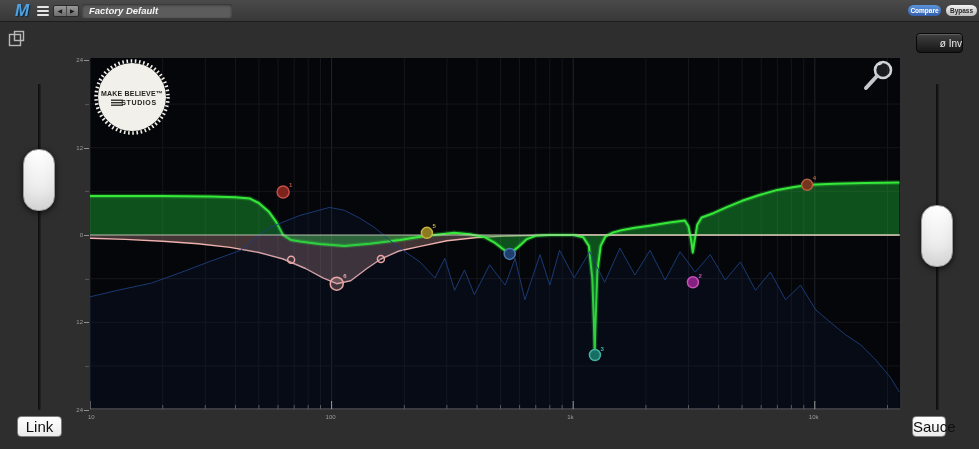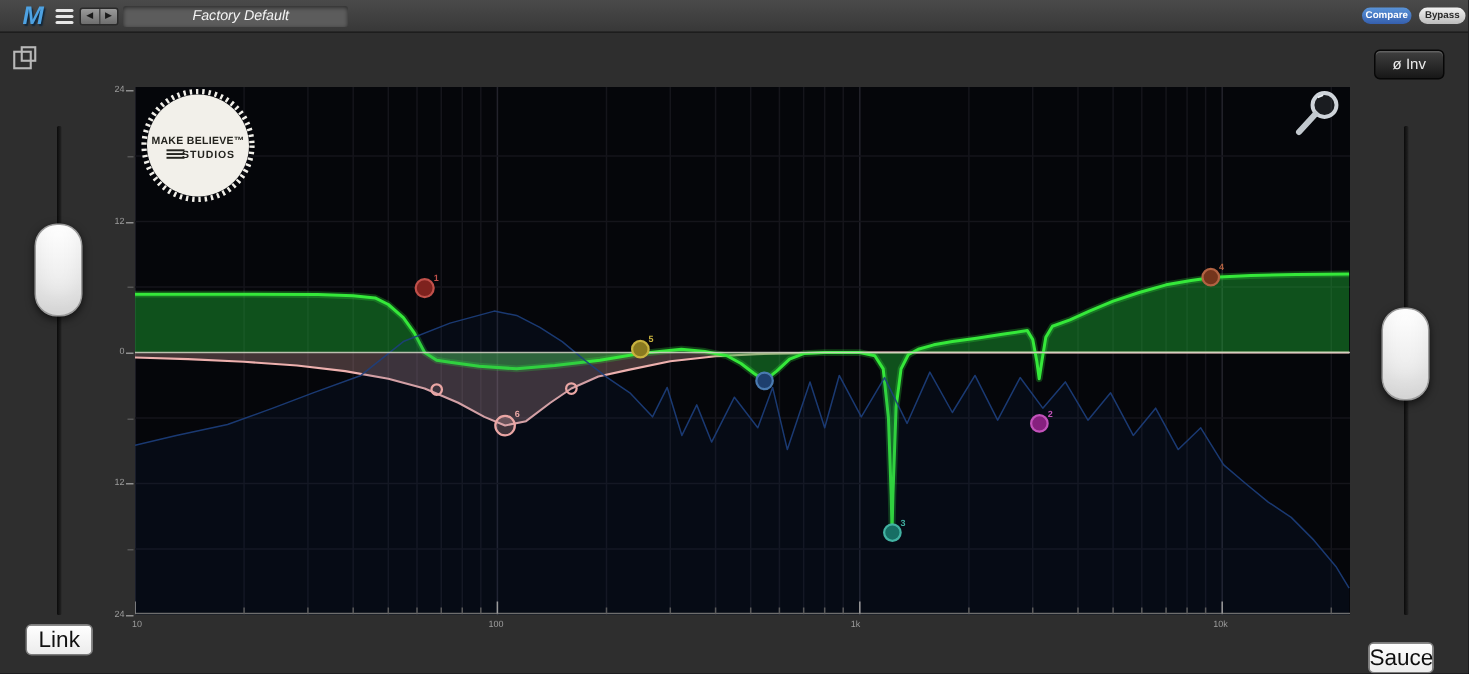--- a/index.html
+++ b/index.html
@@ -14,47 +14,47 @@
             color:#4ea2e2; text-shadow:1px 1px 1px #10263a; }
   .hamburger { position:absolute; left:37px; top:6px; width:12px; height:10px;
                display:flex; flex-direction:column; justify-content:space-between; }
   .hamburger span { display:block; height:2px; background:#e6e6e6; border-radius:1px; }
   .navgroup { position:absolute; left:53px; top:5px; width:26px; height:12px; display:flex;
               background:linear-gradient(#9a9a9a,#6e6e6e); border-radius:2px; border:1px solid #2a2a2a; overflow:hidden; }
   .navbtn { flex:1; font-size:6px; line-height:10px; text-align:center; color:#1a1a1a; cursor:default; }
   .navbtn:first-child { border-right:1px solid #4a4a4a; }
   .preset { position:absolute; left:82px; top:4px; width:150px; height:14px; background:#5c5c5c;
             border-radius:2px; box-shadow:inset 0 1px 3px rgba(0,0,0,.55); color:#f4f4f4;
-            font-size:9.5px; font-style:italic; font-weight:normal; line-height:14px; padding-left:7px;text-align:center; }
+            font-size:9.5px; font-style:italic; font-weight:bold; line-height:14px; padding-left:7px; }
   .pill { position:absolute; top:5px; height:11px; border-radius:5.5px; font-size:6.5px; font-weight:bold;
           text-align:center; line-height:11px; }
   .compare { left:908px; width:33px; background:linear-gradient(#5a94d8,#355fae); color:#fff; }
   .bypass  { left:946px; width:31px; background:linear-gradient(#f2f2f2,#bdbdbd); color:#2a2a2a; }
 
   
   .resize-icon { position:absolute; left:7px; top:30px; }
   .track { position:absolute; width:3px; background:linear-gradient(90deg,#0a0a0a,#242424);
            border-radius:1px; }
   .track-left  { left:38px; top:84px; height:326px; }
   .track-right { left:936px; top:84px; height:326px; }
   .thumb { position:absolute; width:32px; height:62px; border-radius:15px;
            background:linear-gradient(#ffffff,#e3e3e3);
            border:1px solid #9a9a9a; box-shadow:0 2px 6px rgba(0,0,0,.65), inset 0 -10px 14px rgba(0,0,0,.07); }
   .thumb-left  { left:23px; top:149px; }
   .thumb-right { left:921px; top:205px; }
 
   .btn-inv { position:absolute; left:916px; top:33px; width:47px; height:20px;
              background:linear-gradient(#404040,#171717); border:1px solid #070707; border-radius:4px;
-             color:#ececec; font-size:10px; text-align:center; line-height:19px;
+             color:#ececec; font-size:10px; text-align:right; line-height:19px;
              box-shadow:inset 0 1px 0 rgba(255,255,255,.18); }
   .btn-white { position:absolute; height:21px; background:linear-gradient(#ffffff,#ececec);
                border:1px solid #7c7c7c; border-radius:4px; color:#101010; font-size:15px;
                text-align:center; line-height:20px; }
   .btn-link  { left:17px;  top:416px; width:45px; }
-  .btn-sauce { left:912px; top:416px; width:44px;margin-top:12px; }
+  .btn-sauce { left:912px; top:416px; width:34px; }
 
   
   .graph { position:absolute; left:90px; top:58px; width:810px; height:352px; background:#05060a; }
   .ylab { position:absolute; width:14px; left:69px; text-align:right; font-size:6px; color:#9c9c9c; }
   .xlab { position:absolute; top:414px; font-size:6px; color:#9c9c9c; }
   .ytick { position:absolute; left:84px; height:1px; }
 </style>
 </head>
 <body>
 

